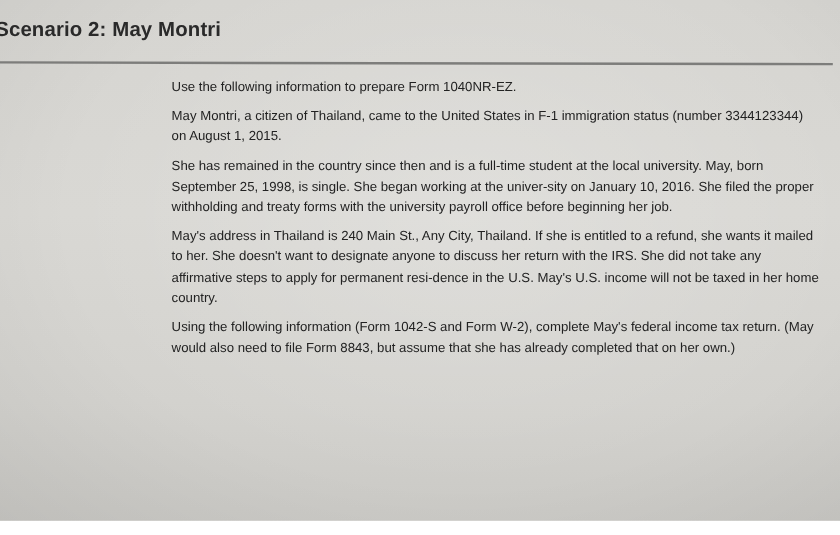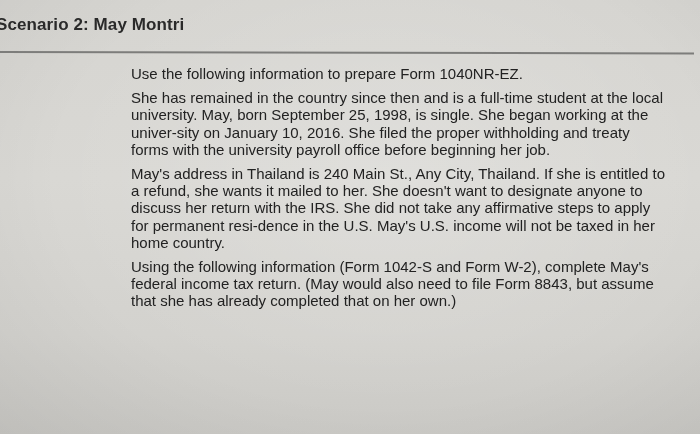--- a/index.html
+++ b/index.html
@@ -44,39 +44,40 @@
       left: 0;
       top: 51px;
       width: 694px;
       height: 2px;
       background: #7d7d7b;
       transform: rotate(0.12deg);
       transform-origin: left center;
     }
     .content {
       position: absolute;
-      left: 131px;
+      left: 143px;
       top: 65px;
       width: 540px;
-      font-size: 15px;
+      font-size: 11px;
       line-height: 17.2px;
       color: #222;
     }
     .content p {
       margin: 0 0 7px 0;
     }
   </style>
 </head>
 <body>
 
 <div class="vignette"></div>
 
 <div class="title">Scenario 2: May Montri</div>
 <div class="title-rule"></div>
 
 <div class="content">
   <p>Use the following information to prepare Form 1040NR-EZ.</p>
+  <p>May Montri, a citizen of Thailand, came to the United States in F-1 immigration status (number 3344123344) on August 1, 2015.</p>
   <p>She has remained in the country since then and is a full-time student at the local university. May, born September 25, 1998, is single. She began working at the univer-sity on January 10, 2016. She filed the proper withholding and treaty forms with the university payroll office before beginning her job.</p>
   <p>May's address in Thailand is 240 Main St., Any City, Thailand. If she is entitled to a refund, she wants it mailed to her. She doesn't want to designate anyone to discuss her return with the IRS. She did not take any affirmative steps to apply for permanent resi-dence in the U.S. May's U.S. income will not be taxed in her home country.</p>
   <p>Using the following information (Form 1042-S and Form W-2), complete May's federal income tax return. (May would also need to file Form 8843, but assume that she has already completed that on her own.)</p>
 </div>
 
 <div class="bottom-edge"></div>
 
 </body></html>

